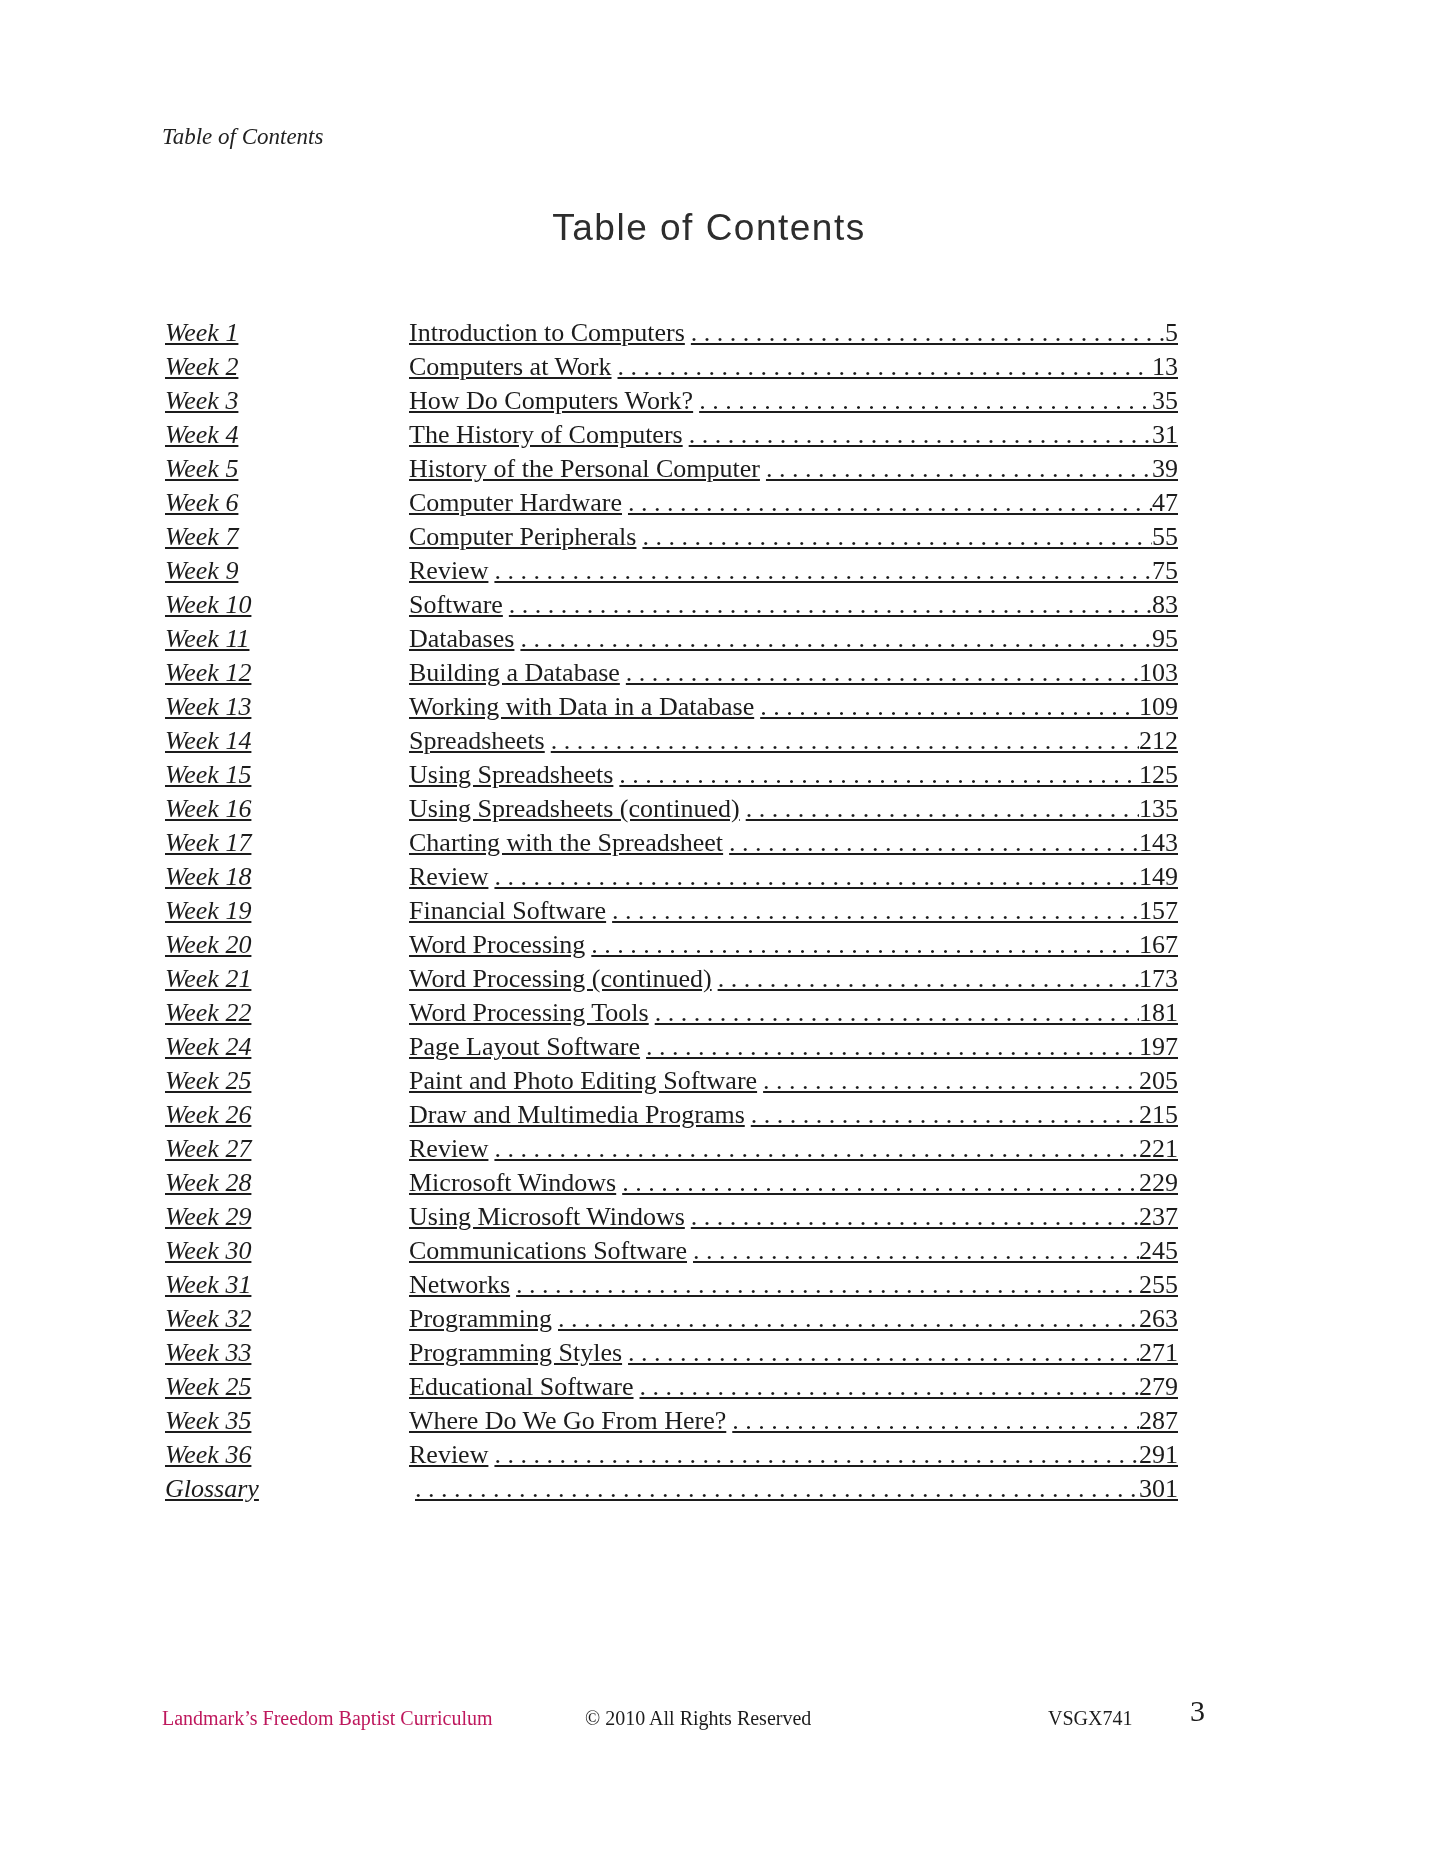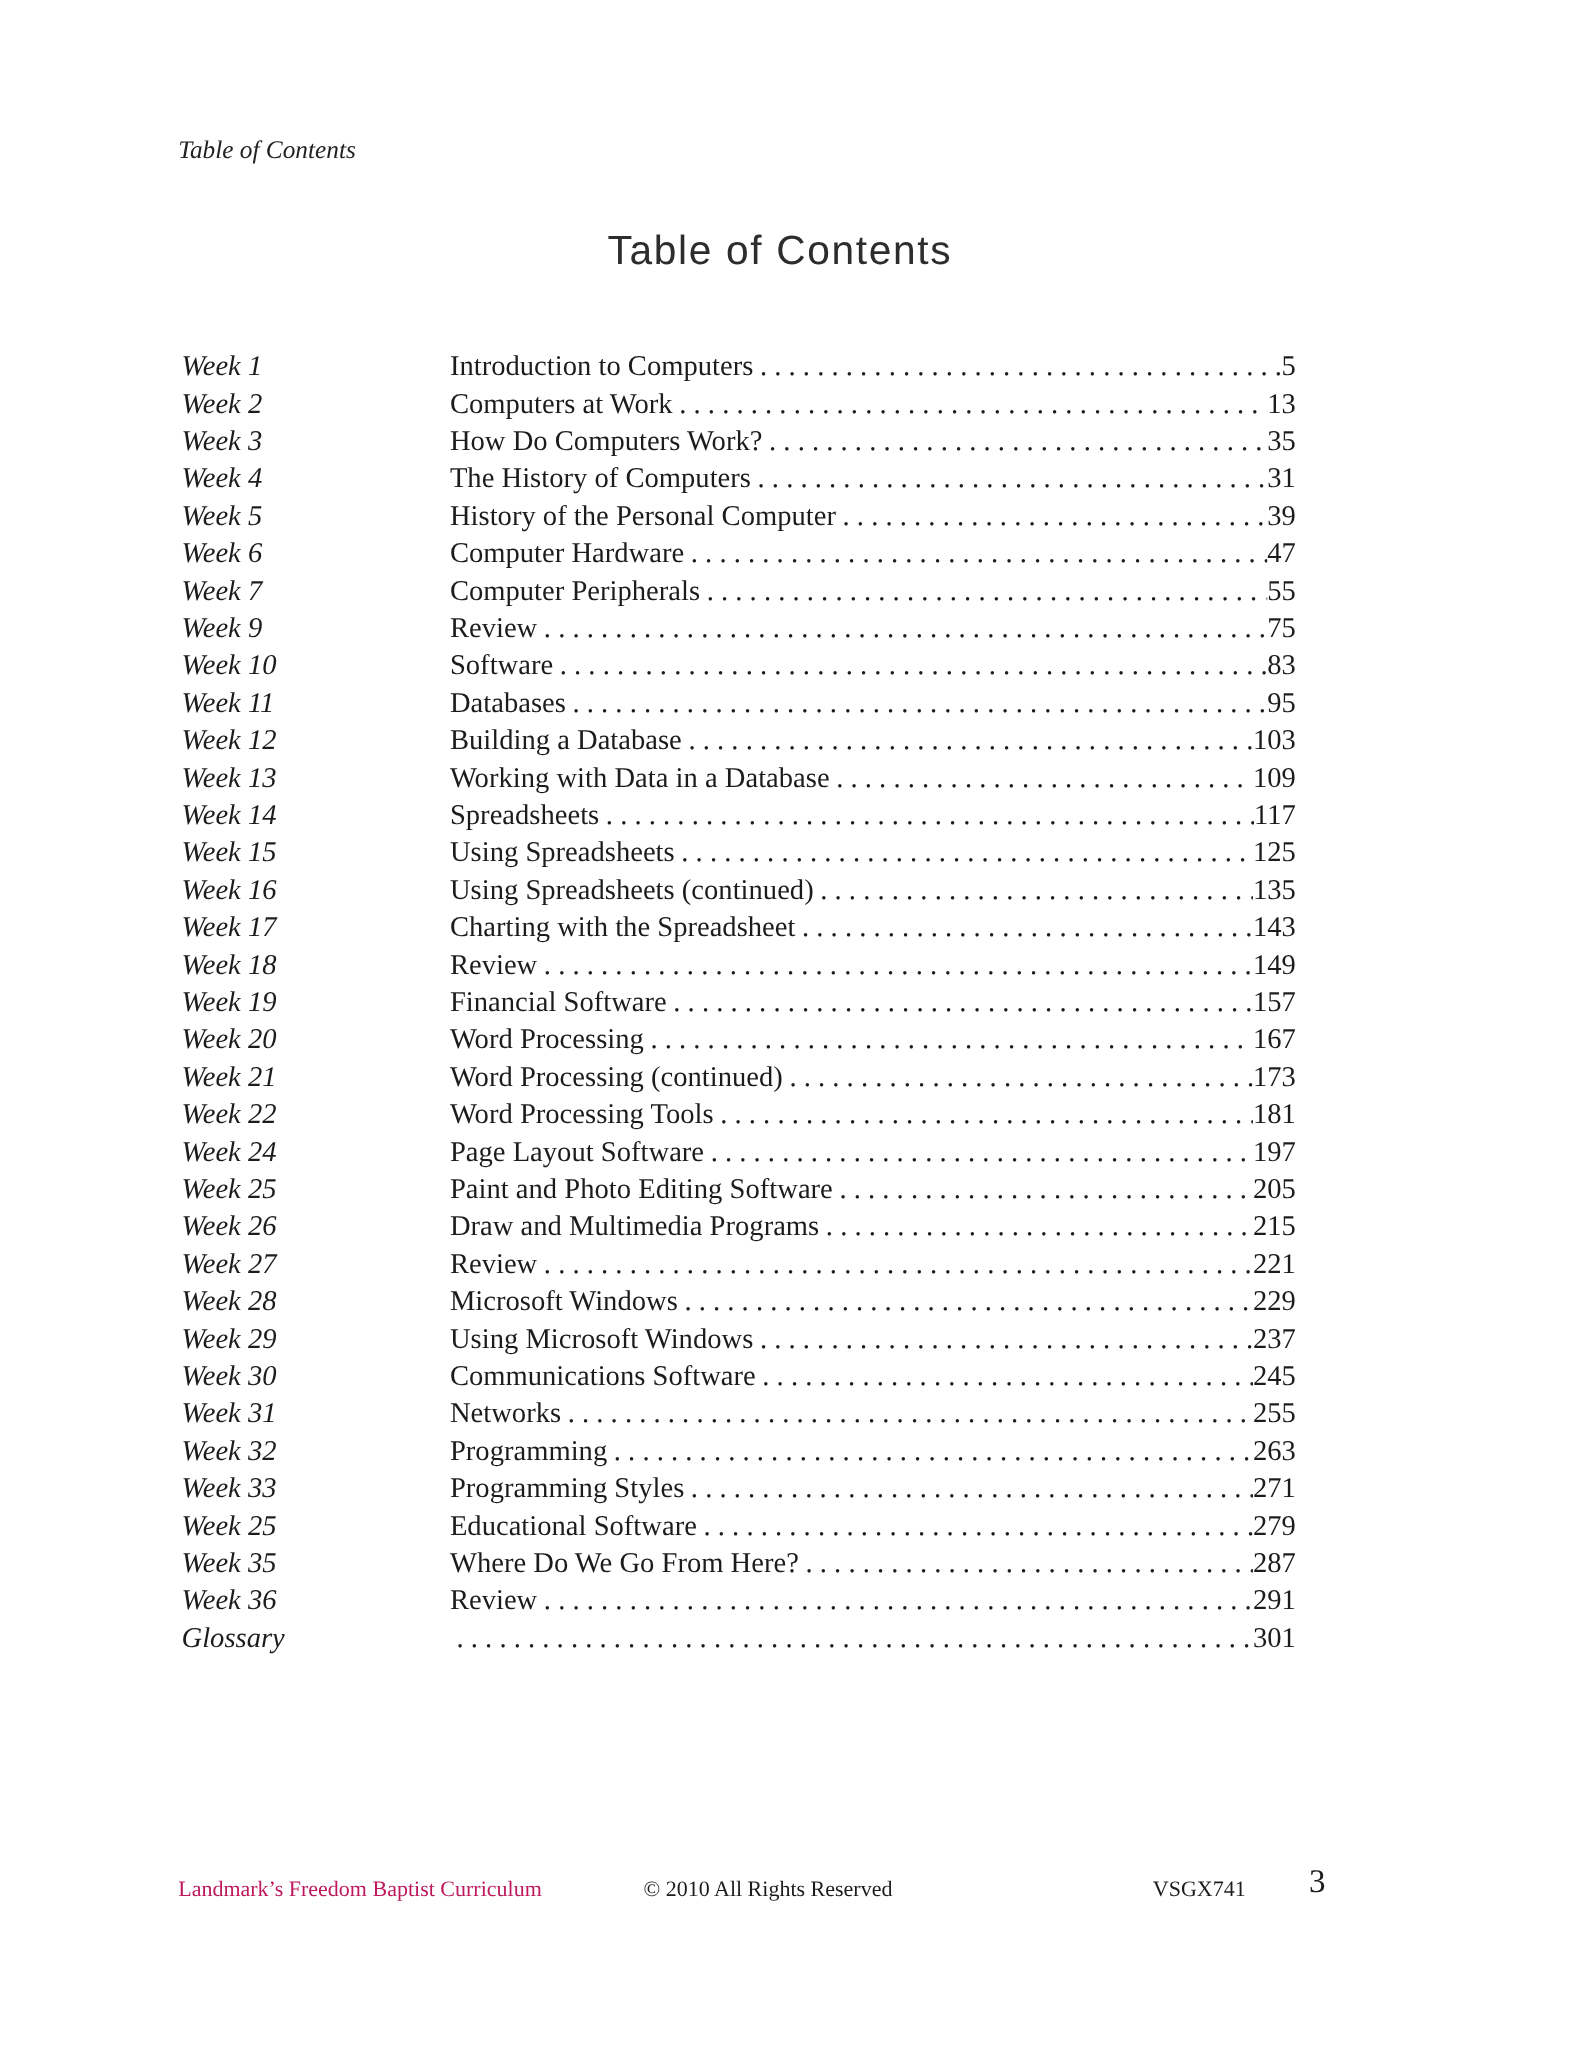--- a/index.html
+++ b/index.html
@@ -47,20 +47,21 @@
     left: 165px;
     top: 316px;
     width: 1013px;
   }
   .toc-row {
     display: flex;
     align-items: baseline;
     line-height: 34px;
     font-size: 26px;
     color: #1c1c1c;
+    text-decoration: underline;
   }
   .toc-row .wk {
     flex: 0 0 244px;
     font-style: italic;
     white-space: nowrap;
   }
   .toc-row .tt {
     white-space: nowrap;
     flex: 0 0 auto;
   }
@@ -208,21 +209,21 @@
       <span class="wk">Week 13</span>
       <span class="tt">Working with Data in a Database</span>
       <span class="dots"></span>
       <span class="pg">109</span>
     </div>
 
     <div class="toc-row">
       <span class="wk">Week 14</span>
       <span class="tt">Spreadsheets</span>
       <span class="dots"></span>
-      <span class="pg">117</span>
+      <span class="pg">212</span>
     </div>
 
     <div class="toc-row">
       <span class="wk">Week 15</span>
       <span class="tt">Using Spreadsheets</span>
       <span class="dots"></span>
       <span class="pg">125</span>
     </div>
 
     <div class="toc-row">

